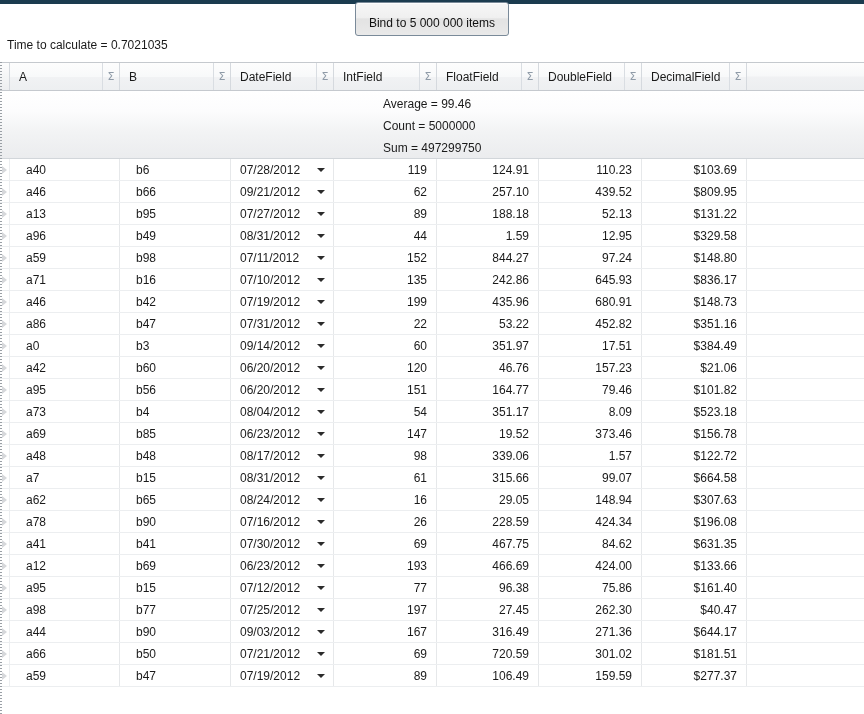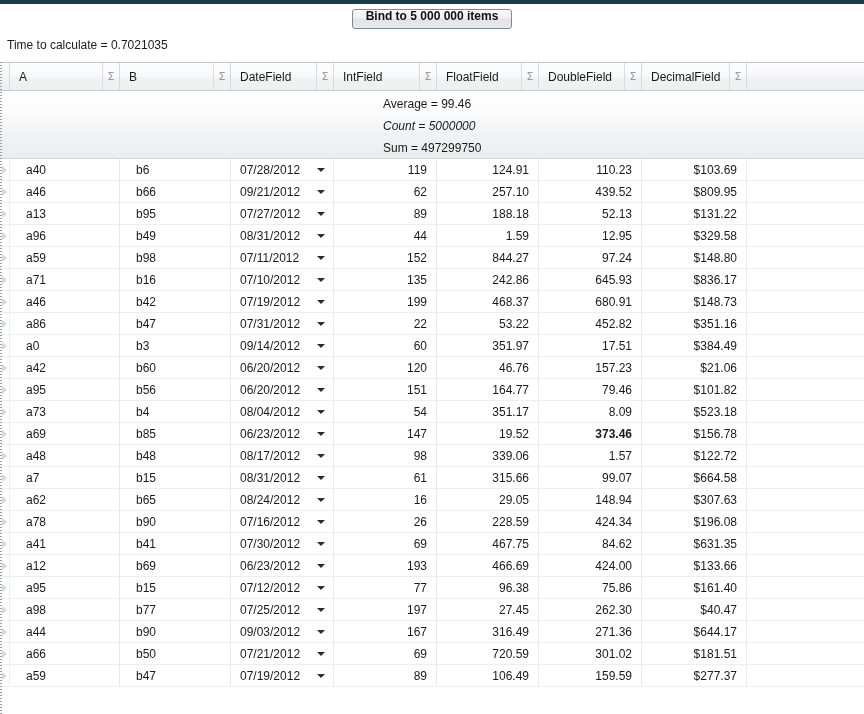--- a/index.html
+++ b/index.html
@@ -18,22 +18,22 @@
     background:#1b3b4f;
   }
   
   #toolbar{
     position:absolute;left:0;top:4px;width:864px;height:30px;
     display:flex;align-items:center;justify-content:center;
     background:#ffffff;
   }
   #bind-button{
     font-family:"Liberation Sans", sans-serif;
-    font-size:12px;font-weight:bold;color:#101010;
-    padding:0 13px 5px 13px;
+    font-size:12px;font-weight:normal;color:#101010;
+    padding:14px 13px 5px 13px;
     border:1px solid #7a8a99;
     border-radius:3px;
     background:linear-gradient(to bottom,#f6f6f6 0%,#f0f0f0 45%,#e3e3e3 50%,#e9e9e9 100%);
     box-shadow:0 1px 0 rgba(255,255,255,.9) inset;
     cursor:pointer;
     line-height:1.1;
     white-space:nowrap;
   }
   
   #status-line{
@@ -197,21 +197,21 @@
       </div>
       <div class="hdr-cell" style="width: 105px; flex: 0 0 105px;">
         <div class="hdr-label">DecimalField</div>
         <div class="hdr-sigma">Σ</div>
       </div>
     </div>
 
   <div id="summary-panel">
 
   <div class="summary-line" style="top: 6px;">Average = 99.46</div>
-      <div class="summary-line" style="top: 28px; font-style: italic;">Count = 5000000</div>
+      <div class="summary-line" style="top: 28px;">Count = 5000000</div>
       <div class="summary-line" style="top: 50px;">Sum = 497299750</div>
     </div>
 
   <div id="rows">
 
   <div class="data-row">
         <div class="row-indicator">
           <div class="row-arrow"></div>
         </div>
         <div class="cell left" style="width: 110px; flex: 0 0 110px;">a40</div>
@@ -304,21 +304,21 @@
         <div class="row-indicator">
           <div class="row-arrow"></div>
         </div>
         <div class="cell left" style="width: 110px; flex: 0 0 110px;">a46</div>
         <div class="cell left" style="width: 111px; flex: 0 0 111px;">b42</div>
         <div class="cell date" style="width: 103px; flex: 0 0 103px;">
           <span>07/19/2012</span>
           <span class="date-caret"></span>
         </div>
         <div class="cell right" style="width: 103px; flex: 0 0 103px;">199</div>
-        <div class="cell right" style="width: 102px; flex: 0 0 102px;">468.37</div>
+        <div class="cell right" style="width: 102px; flex: 0 0 102px;">435.96</div>
         <div class="cell right" style="width: 103px; flex: 0 0 103px;">680.91</div>
         <div class="cell right" style="width: 105px; flex: 0 0 105px;">$148.73</div>
       </div>
       <div class="data-row">
         <div class="row-indicator">
           <div class="row-arrow"></div>
         </div>
         <div class="cell left" style="width: 110px; flex: 0 0 110px;">a86</div>
         <div class="cell left" style="width: 111px; flex: 0 0 111px;">b47</div>
         <div class="cell date" style="width: 103px; flex: 0 0 103px;">
@@ -395,21 +395,21 @@
           <div class="row-arrow"></div>
         </div>
         <div class="cell left" style="width: 110px; flex: 0 0 110px;">a69</div>
         <div class="cell left" style="width: 111px; flex: 0 0 111px;">b85</div>
         <div class="cell date" style="width: 103px; flex: 0 0 103px;">
           <span>06/23/2012</span>
           <span class="date-caret"></span>
         </div>
         <div class="cell right" style="width: 103px; flex: 0 0 103px;">147</div>
         <div class="cell right" style="width: 102px; flex: 0 0 102px;">19.52</div>
-        <div class="cell right" style="width: 103px; flex: 0 0 103px; font-weight: bold;">373.46</div>
+        <div class="cell right" style="width: 103px; flex: 0 0 103px;">373.46</div>
         <div class="cell right" style="width: 105px; flex: 0 0 105px;">$156.78</div>
       </div>
       <div class="data-row">
         <div class="row-indicator">
           <div class="row-arrow"></div>
         </div>
         <div class="cell left" style="width: 110px; flex: 0 0 110px;">a48</div>
         <div class="cell left" style="width: 111px; flex: 0 0 111px;">b48</div>
         <div class="cell date" style="width: 103px; flex: 0 0 103px;">
           <span>08/17/2012</span>

